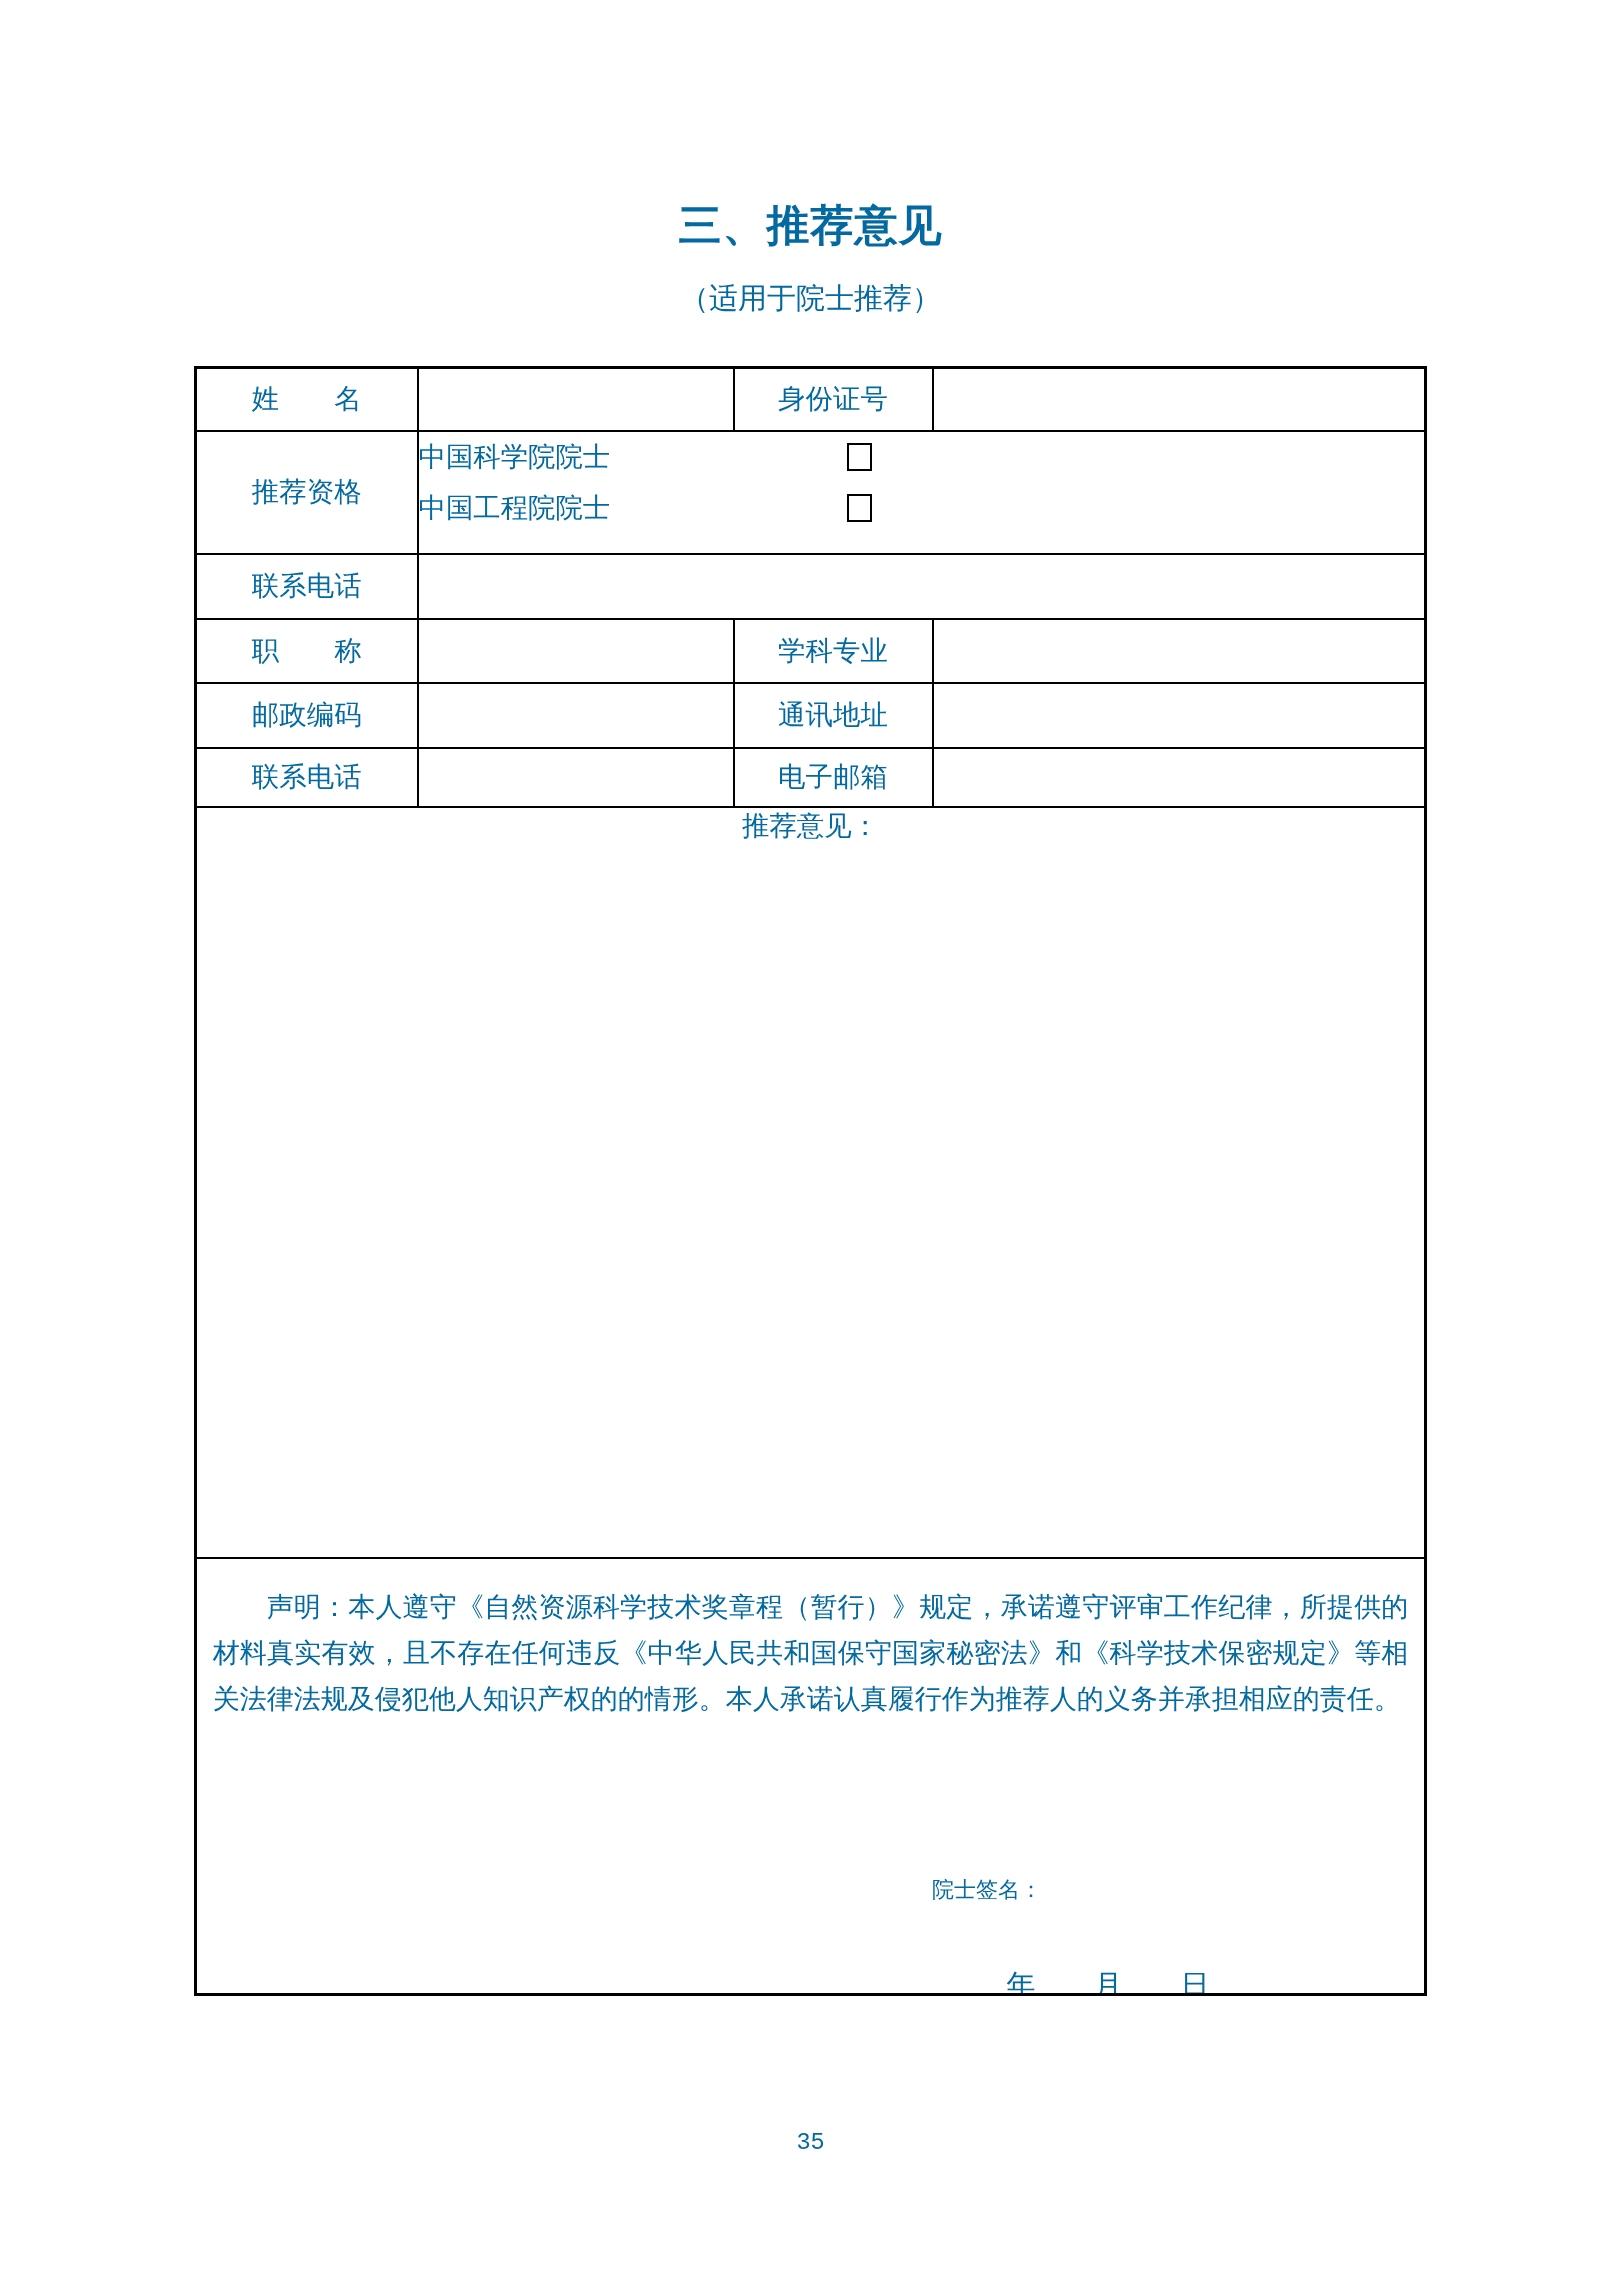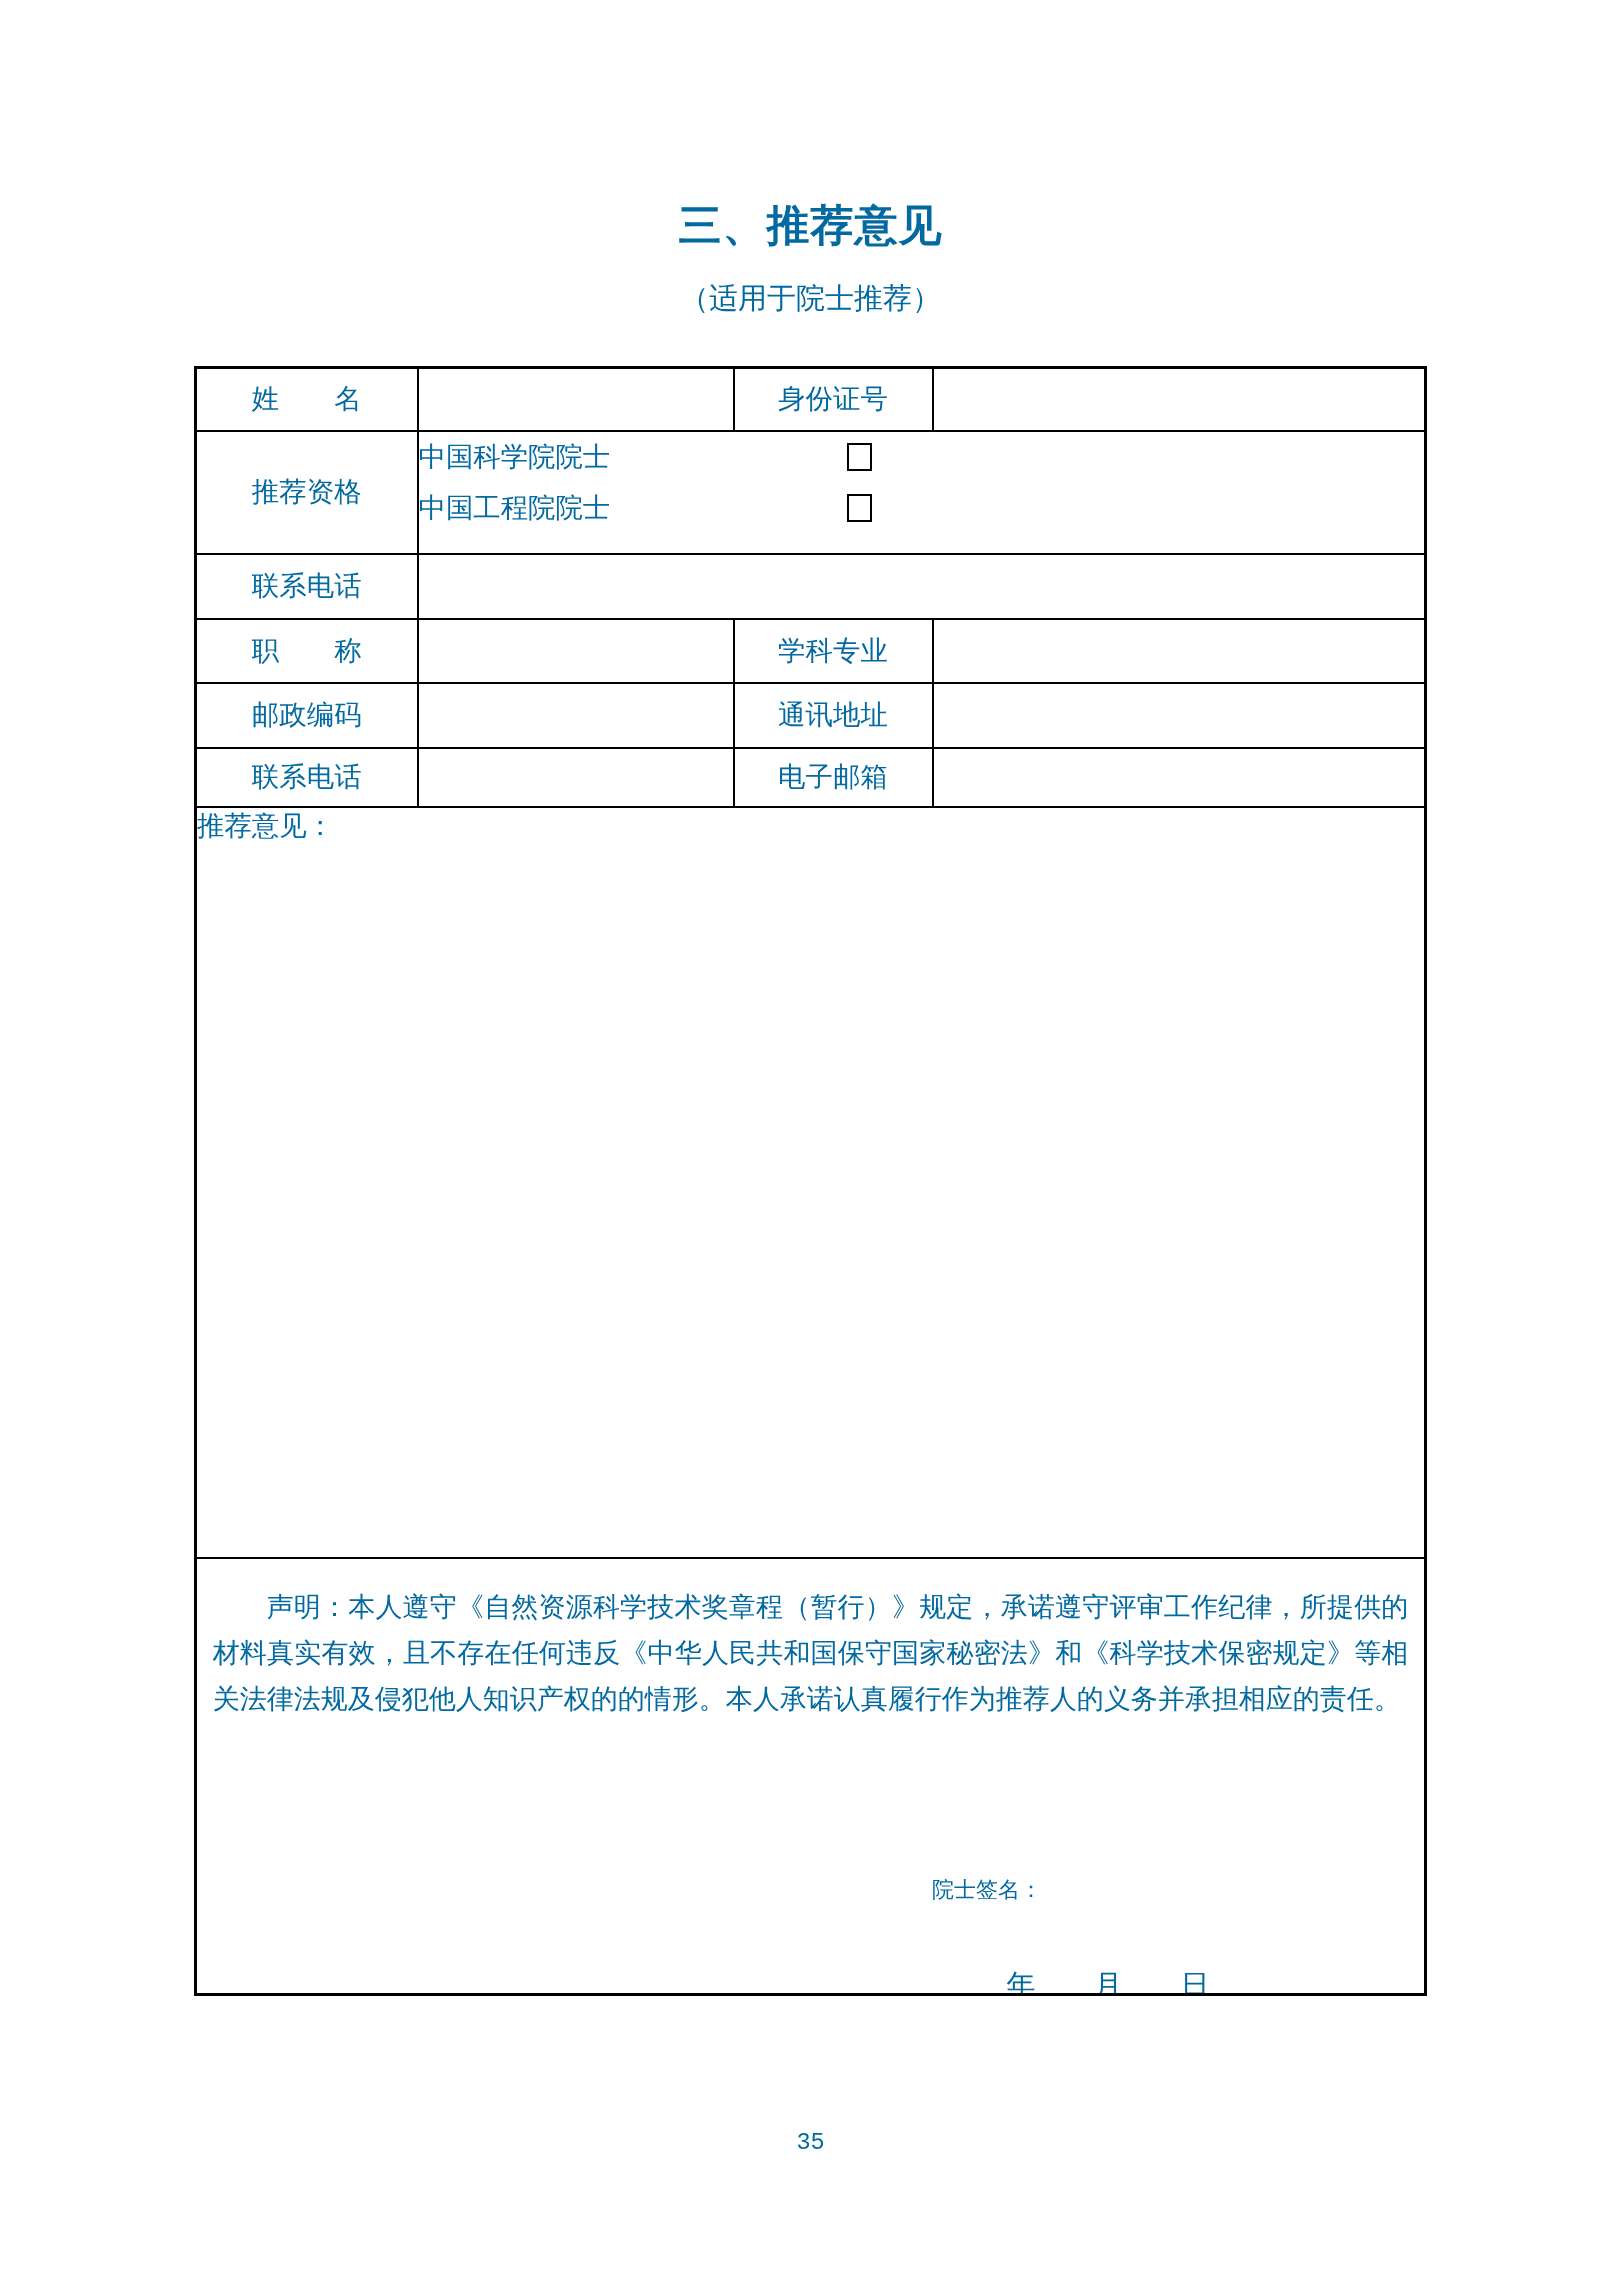--- a/index.html
+++ b/index.html
@@ -82,21 +82,21 @@
   }
   .checkbox {
     display: inline-block;
     width: 21.6px;
     height: 23.5px;
     border: 2px solid #000000;
     background: #ffffff;
   }
   td.opinion-cell {
     vertical-align: top;
-    text-align: left;
+    text-align: center;
     padding: 13.7px 15.7px;
   }
   td.decl-cell {
     vertical-align: top;
     position: relative;
     padding: 0;
   }
   .decl-text {
     margin: 25.5px 15.7px 0 15.7px;
     font-size: 27px;

